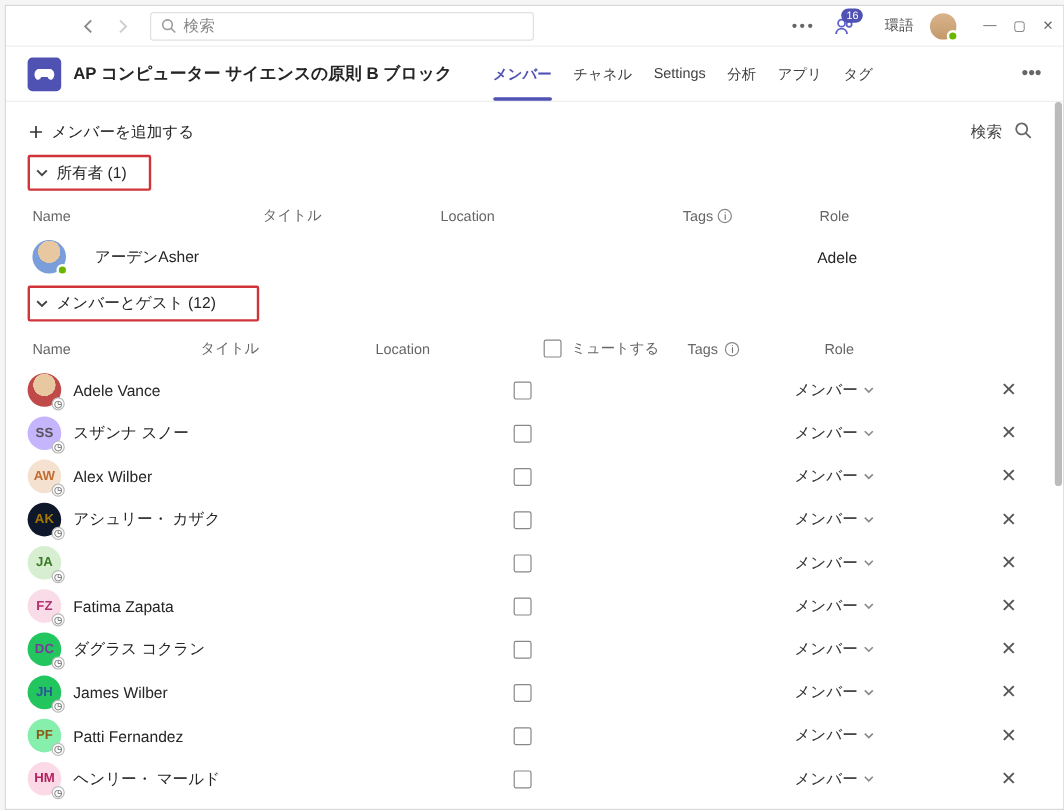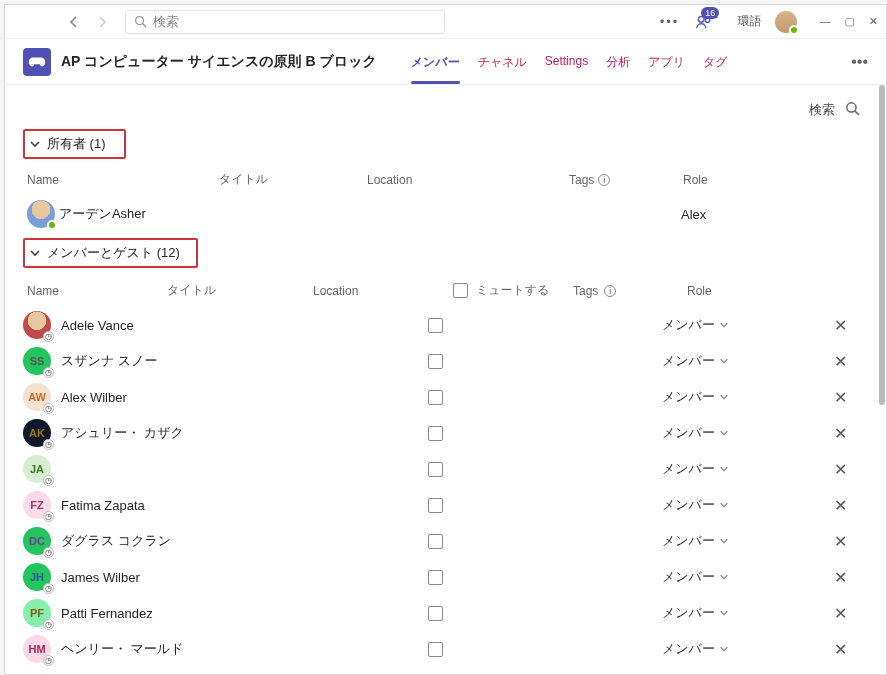--- a/index.html
+++ b/index.html
@@ -78,21 +78,21 @@
     padding: 0 18px;
     gap: 10px;
     border-bottom: 1px solid #eee;
   }
   .team-icon {
     width: 28px; height:28px; background:#4f52b2; border-radius:4px;
     display:flex; align-items:center; justify-content:center; color:#fff;
   }
   .team-name { font-weight:600; font-size:14px; }
   .tabs { display:flex; gap:18px; margin-left:24px; }
-  .tab { font-size:12px; color:#be185d; padding: 14px 0 12px; cursor:pointer; position:relative; }
+  .tab { font-size:12px; color:#404040; padding: 14px 0 12px; cursor:pointer; position:relative; }
   .tab.active { color:#4f52b2; font-weight:600; }
   .tab.active::after {
     content:""; position:absolute; left:0; right:0; bottom:-1px; height:3px;
     background:#4f52b2; border-radius:2px;
   }
   .teamheader-spacer { flex:1; }
   .more-dots { color:#666; font-size:16px; cursor:pointer; }
 
   
   .body-wrap { flex:1; display:flex; overflow:hidden; }
@@ -129,21 +129,21 @@
   }
   .col-name-owner { width: 192px; }
   .col-title-owner { width: 148px; }
   .col-loc-owner   { width: 202px; }
   .col-tags-owner  { width: 114px; display:flex; align-items:center; gap:4px;}
   .col-role-owner  { flex:1; }
 
   .owner-row {
     display:flex; align-items:center; padding:4px 0 10px 4px; font-size:13px;
   }
-  .owner-row .who { display:flex; align-items:center; gap:4px; width: 190px; }
+  .owner-row .who { display:flex; align-items:center; gap:24px; width: 190px; }
   .avatar {
     width:28px;height:28px;border-radius:50%;display:flex;align-items:center;justify-content:center;
     font-size:11px;font-weight:600;color:#555;position:relative;flex-shrink:0;
   }
   .avatar .presence-sm {
     position:absolute;right:-2px;bottom:-2px;width:10px;height:10px;border-radius:50%;
     background:#6bb700;border:2px solid #fff;
   }
   .avatar .presence-clock {
     position:absolute;right:-3px;bottom:-3px;width:11px;height:11px;border-radius:50%;
@@ -174,21 +174,21 @@
   .checkbox {
     width:15px;height:15px;border:1px solid #888;border-radius:2px;background:#fff;
   }
   .role-dd { display:inline-flex; align-items:center; gap:4px; }
   .dd-chev { color:#888; }
 
   .info-icon{
     width:12px;height:12px;border:1px solid #888;border-radius:50%;display:inline-flex;
     align-items:center;justify-content:center;font-size:9px;color:#666;
   }
-  .av-ss  { background:#22c55e; }
+  .av-ss  { background:#c4b5fd; }
   .av-aw  { background:#f4e1d0; color:#c46b2e;}
   .av-ak  { background:#0f172a; color:#a67900;}
   .av-ja  { background:#d7efd0; color:#3b7a2a;}
   .av-fz  { background:#fadbe8; color:#b03070;}
   .av-dc  { background:#22c55e; color:#7a3b9a;}
   .av-jh  { background:#22c55e; color:#2b5797;}
   .av-pf  { background:#86efac; color:#8a5a16;}
   .av-hm  { background:#fbd9e6; color:#b32260;}
   .av-portrait { background: radial-gradient(circle at 50% 35%, #e8c8a0 0 40%, #7a9ed9 41% 100%);}
   .av-adele  { background: radial-gradient(circle at 50% 35%, #e8c8a0 0 40%, #c04a4a 41% 100%);}
@@ -259,20 +259,26 @@
     </div>
     <div class="teamheader-spacer"></div>
     <span class="more-dots">•••</span>
   </div>
 
   <div class="body-wrap">
     <div class="content">
 
       
       <div class="toolbar-row">
+        <div class="add-member">
+          <svg width="14" height="14" viewBox="0 0 14 14">
+              <path d="M7 2v10M2 7h10" stroke="#333" stroke-width="1.4"></path>
+            </svg>
+          <span>メンバーを追加する</span>
+        </div>
         <div class="toolbar-spacer"></div>
         <span class="search-members">検索</span>
         <span class="search-icon">
           <svg width="15" height="15" viewBox="0 0 14 14">
               <circle cx="6" cy="6" r="4.3" fill="none" stroke="#666" stroke-width="1.4"></circle>
               <path d="M9.2 9.2 13 13" stroke="#666" stroke-width="1.4"></path>
             </svg>
         </span>
       </div>
 
@@ -300,25 +306,25 @@
       <div class="owner-row">
         <div class="who">
           <div class="avatar av-portrait">
             <div class="presence-sm"></div>
           </div>
           <span>アーデンAsher</span>
         </div>
         <div style="width:148px"></div>
         <div style="width:202px"></div>
         <div style="width:114px"></div>
-        <div>Alex</div>
+        <div>Adele</div>
       </div>
 
       
-      <div class="section-header highlighted" style="padding-right:16px;text-align:center;">
+      <div class="section-header highlighted" style="padding-right:34px;text-align:center;">
         <span class="chev">
           <svg width="12" height="12" viewBox="0 0 12 12">
               <path d="M2 4l4 4 4-4" fill="none" stroke="#444" stroke-width="1.6"></path>
             </svg>
         </span>
         <span>メンバーとゲスト (12)</span>
       </div>
 
       <div class="member-col-headers">
         <div class="mc-name">Name</div>

